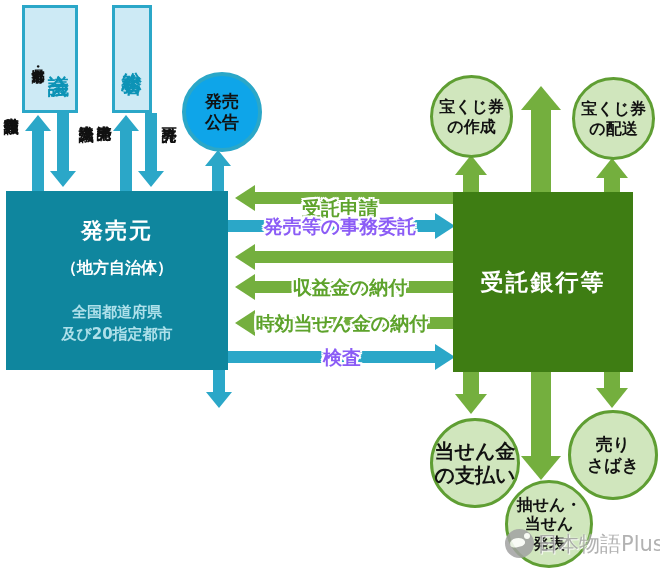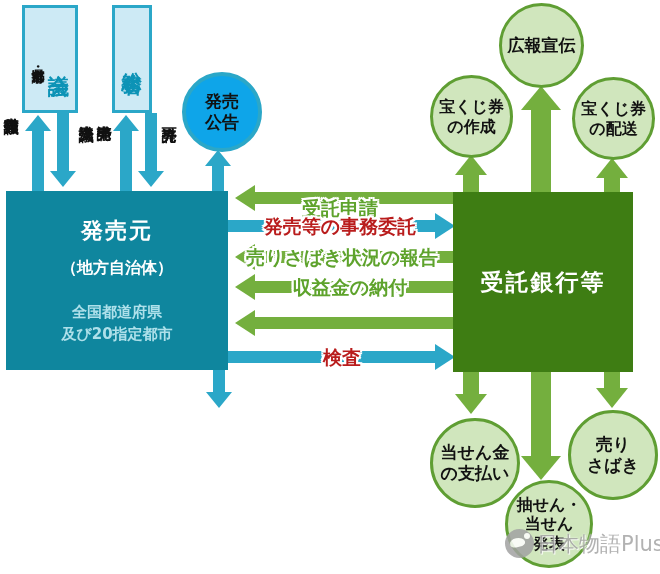--- a/index.html
+++ b/index.html
@@ -72,21 +72,21 @@
   .c-grn.h-l .hd { border-right-color:#74af3e; }
   .c-grn.v-g-u .hd, .c-grn.v-gb-u .hd { border-bottom-color:#74af3e; }
   .c-grn.v-g-d .hd, .c-grn.v-gb-d .hd { border-top-color:#74af3e; }
 
   
   .flow-label { position:absolute; transform:translateX(-50%); white-space:nowrap;
     font-size:19px; font-weight:700; line-height:24px;
     text-shadow:-2px -2px 0 #fff, 2px -2px 0 #fff, -2px 2px 0 #fff, 2px 2px 0 #fff,
                 -2px 0 0 #fff, 2px 0 0 #fff, 0 -2px 0 #fff, 0 2px 0 #fff, 0 3px 0 #fff; }
   .fl-green { color:#5ea32c; }
-  .fl-teal  { color:#b91c1c;text-align:center; }
+  .fl-teal  { color:#8b5cf6;text-align:center; }
 
   
   .watermark { position:absolute; left:505px; top:529px; display:flex; align-items:center;
     gap:3px; z-index:30; opacity:.85; }
   .wm-logo { width:29px; height:29px; border-radius:50%; background:#a2a2a2; position:relative; flex:0 0 auto; }
   .wm-logo::before { content:""; position:absolute; left:5px; top:9px; width:15px; height:9px;
     background:#fff; border-radius:60% 70% 50% 45%; transform:rotate(-12deg); }
   .wm-logo::after { content:""; position:absolute; right:4px; top:4px; width:6px; height:6px;
     background:#fff; border-radius:50%; }
   .wm-text { font-size:21px; font-weight:400; color:#a5a5a5;
@@ -197,43 +197,39 @@
     <div class="t1">受託銀行等</div>
   </div>
 
   <div class="flow-vlabel z3" style="left:3px; top:106px;">発売額付議</div>
   <div class="flow-vlabel z3" style="left:78px; top:114px;">発売議決</div>
   <div class="flow-vlabel z3" style="left:96px; top:114px;">発売申請</div>
   <div class="flow-vlabel z3" style="left:161px; top:116px;">発売許可</div>
 
   <div class="flow-label fl-green z3" style="left:340px; top:186px;margin-top:10px;">受託申請</div>
   <div class="flow-label fl-teal z3" style="left:340px; top:214px;">発売等の事務委託</div>
-  <div class="flow-label fl-green z3" style="left:342px; top:245px;">売りさばき状況の報告</div>
   <div class="flow-label fl-green z3" style="left:340px; top:275px;padding-left:20px;">収益金の納付</div>
+  <div class="flow-label fl-green z3" style="left:342px; top:311px;">時効当せん金の納付</div>
   <div class="flow-label fl-teal z3" style="left:342px; top:345px;">検査</div>
 
   <div class="circle c-blue z4" style="left:182px; top:72px; width:80px; height:80px; font-size:17px;">
     <span>発売</span>
     <span>公告</span>
   </div>
 
   <div class="circle c-green z4" style="left:430px; top:75px; width:83px; height:83px; font-size:16px;">
     <span>宝くじ券</span>
     <span>の作成</span>
   </div>
-  <div class="circle c-green z4" style="left:499px; top:3px; width:85px; height:85px; font-size:17px;">
-    <span>広報宣伝</span>
-
-  </div>
   <div class="circle c-green z4" style="left:572px; top:77px; width:83px; height:83px; font-size:16px;">
     <span>宝くじ券</span>
     <span>の配送</span>
   </div>
 
-  <div class="circle c-green z4" style="left:430px; top:418px; width:90px; height:90px; font-size:17px;">
+  <div class="circle c-green z4" style="left:430px; top:418px; width:90px; height:90px; font-size:20px;">
     <span>当せん金</span>
     <span>の支払い</span>
 
   </div>
   <div class="circle c-green z4" style="left:505px; top:480px; width:88px; height:88px; font-size:16px;">
     <span>抽せん・</span>
     <span>当せん</span>
     <span>発表</span>
   </div>
   <div class="circle c-green z4" style="left:568px; top:410px; width:90px; height:90px; font-size:17px;">

